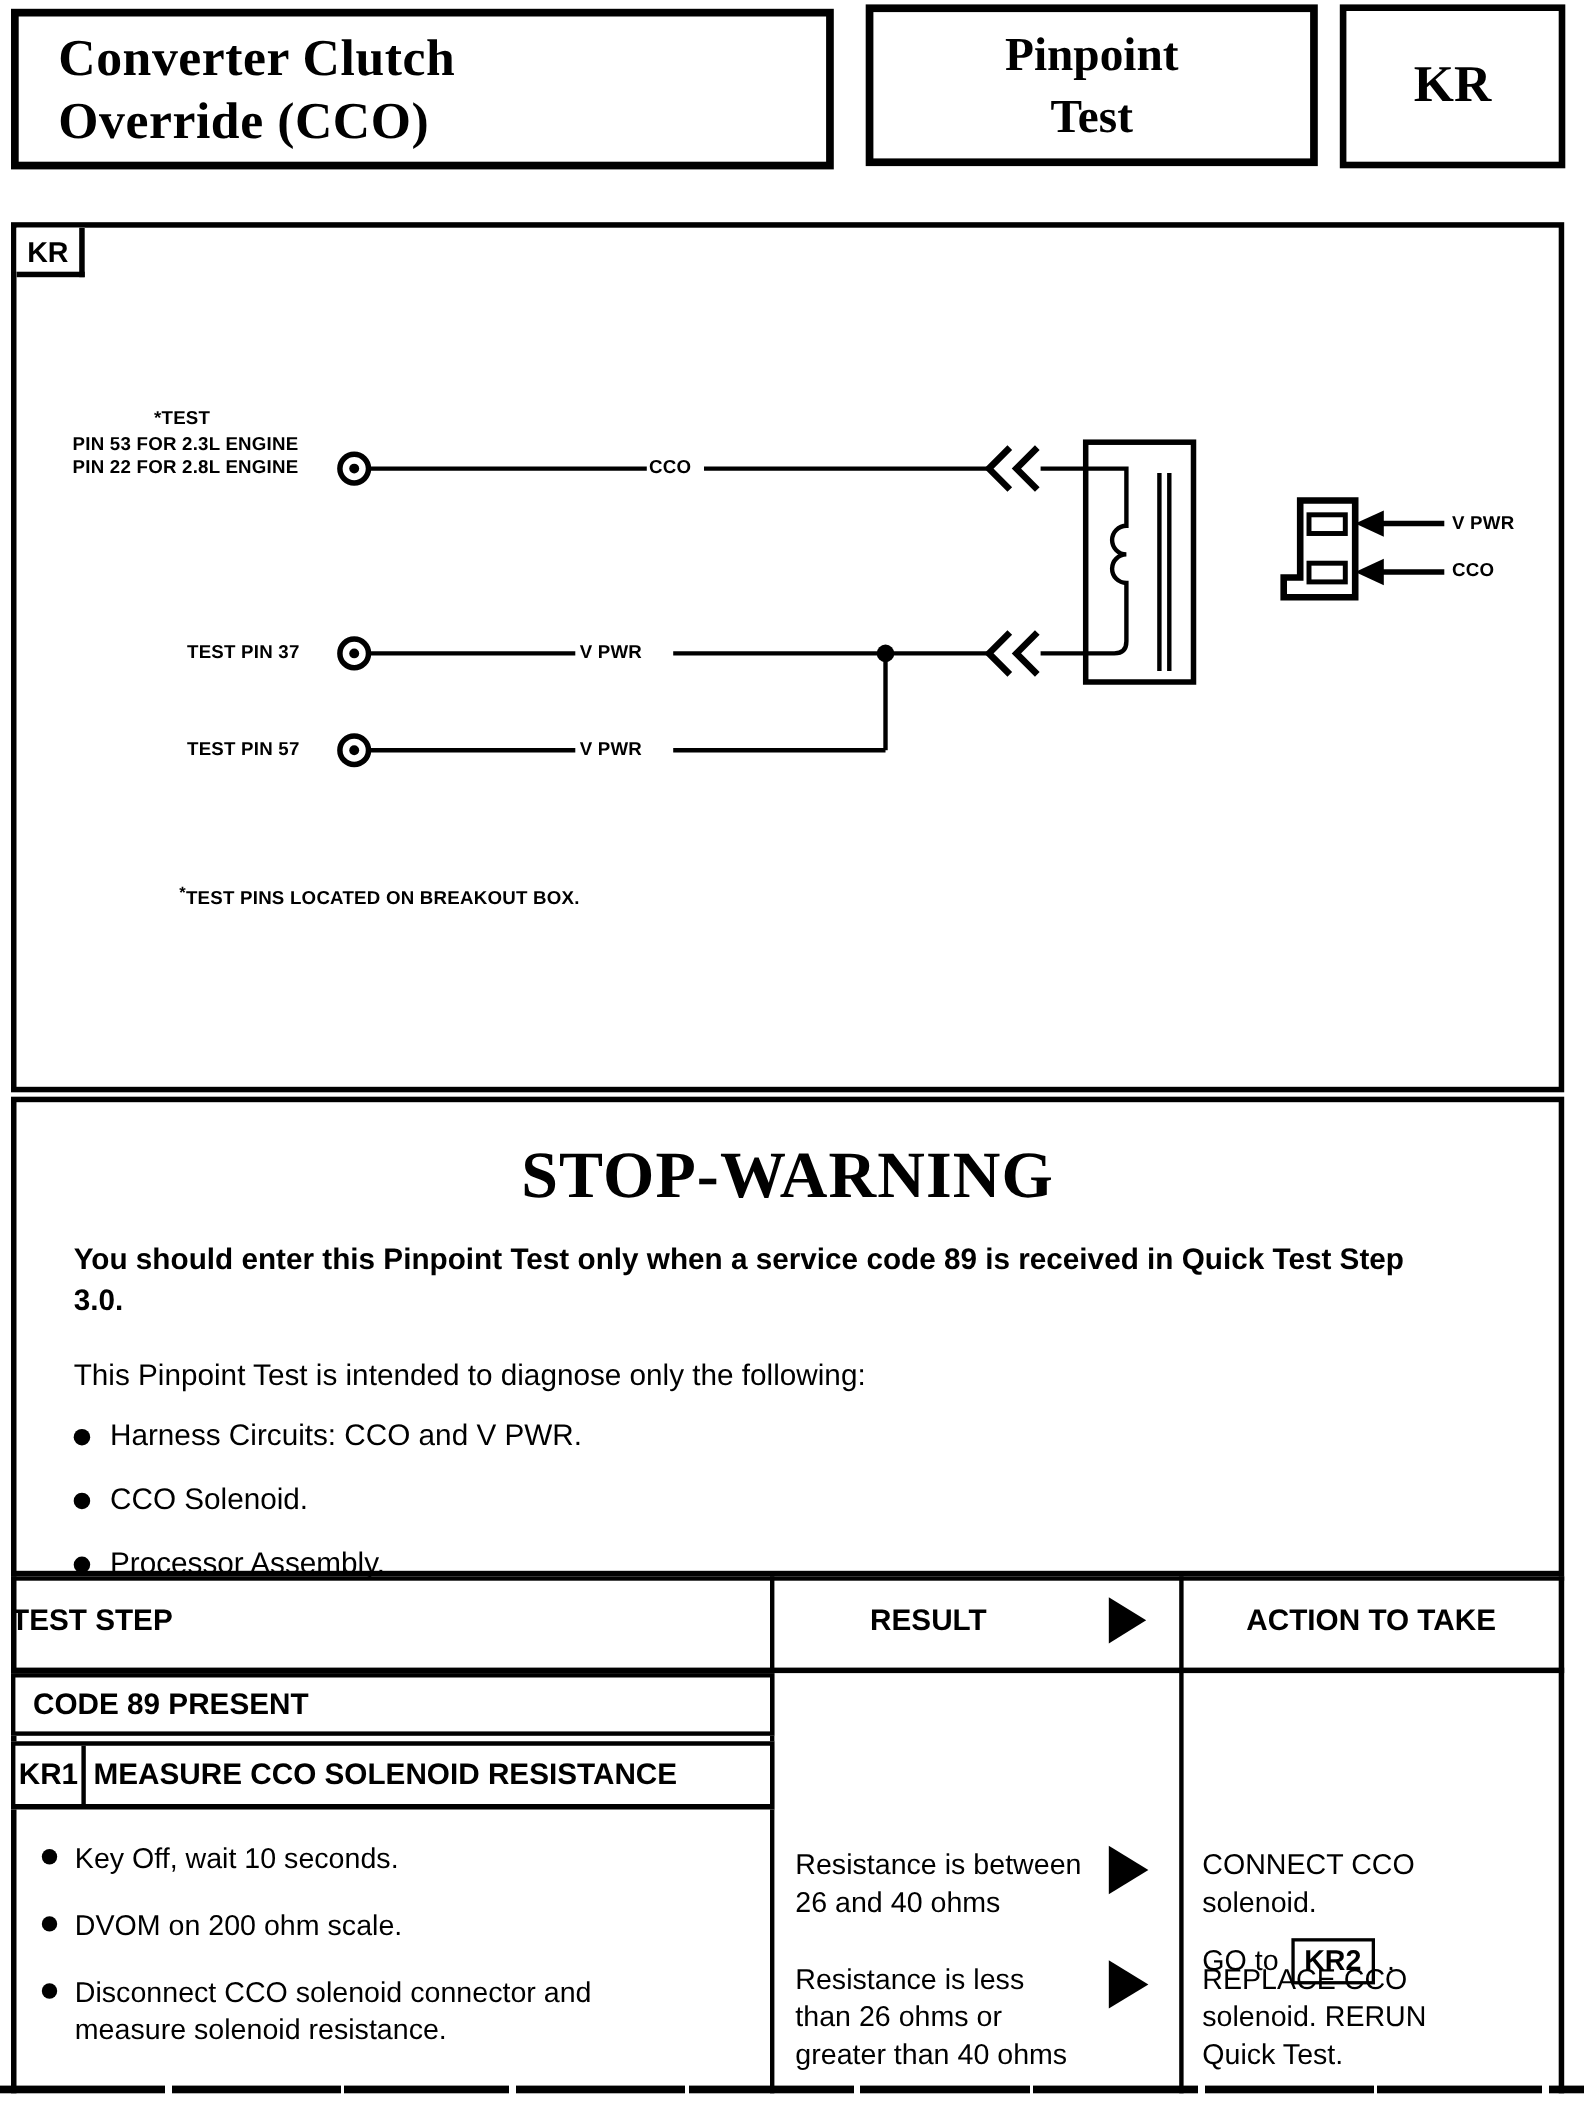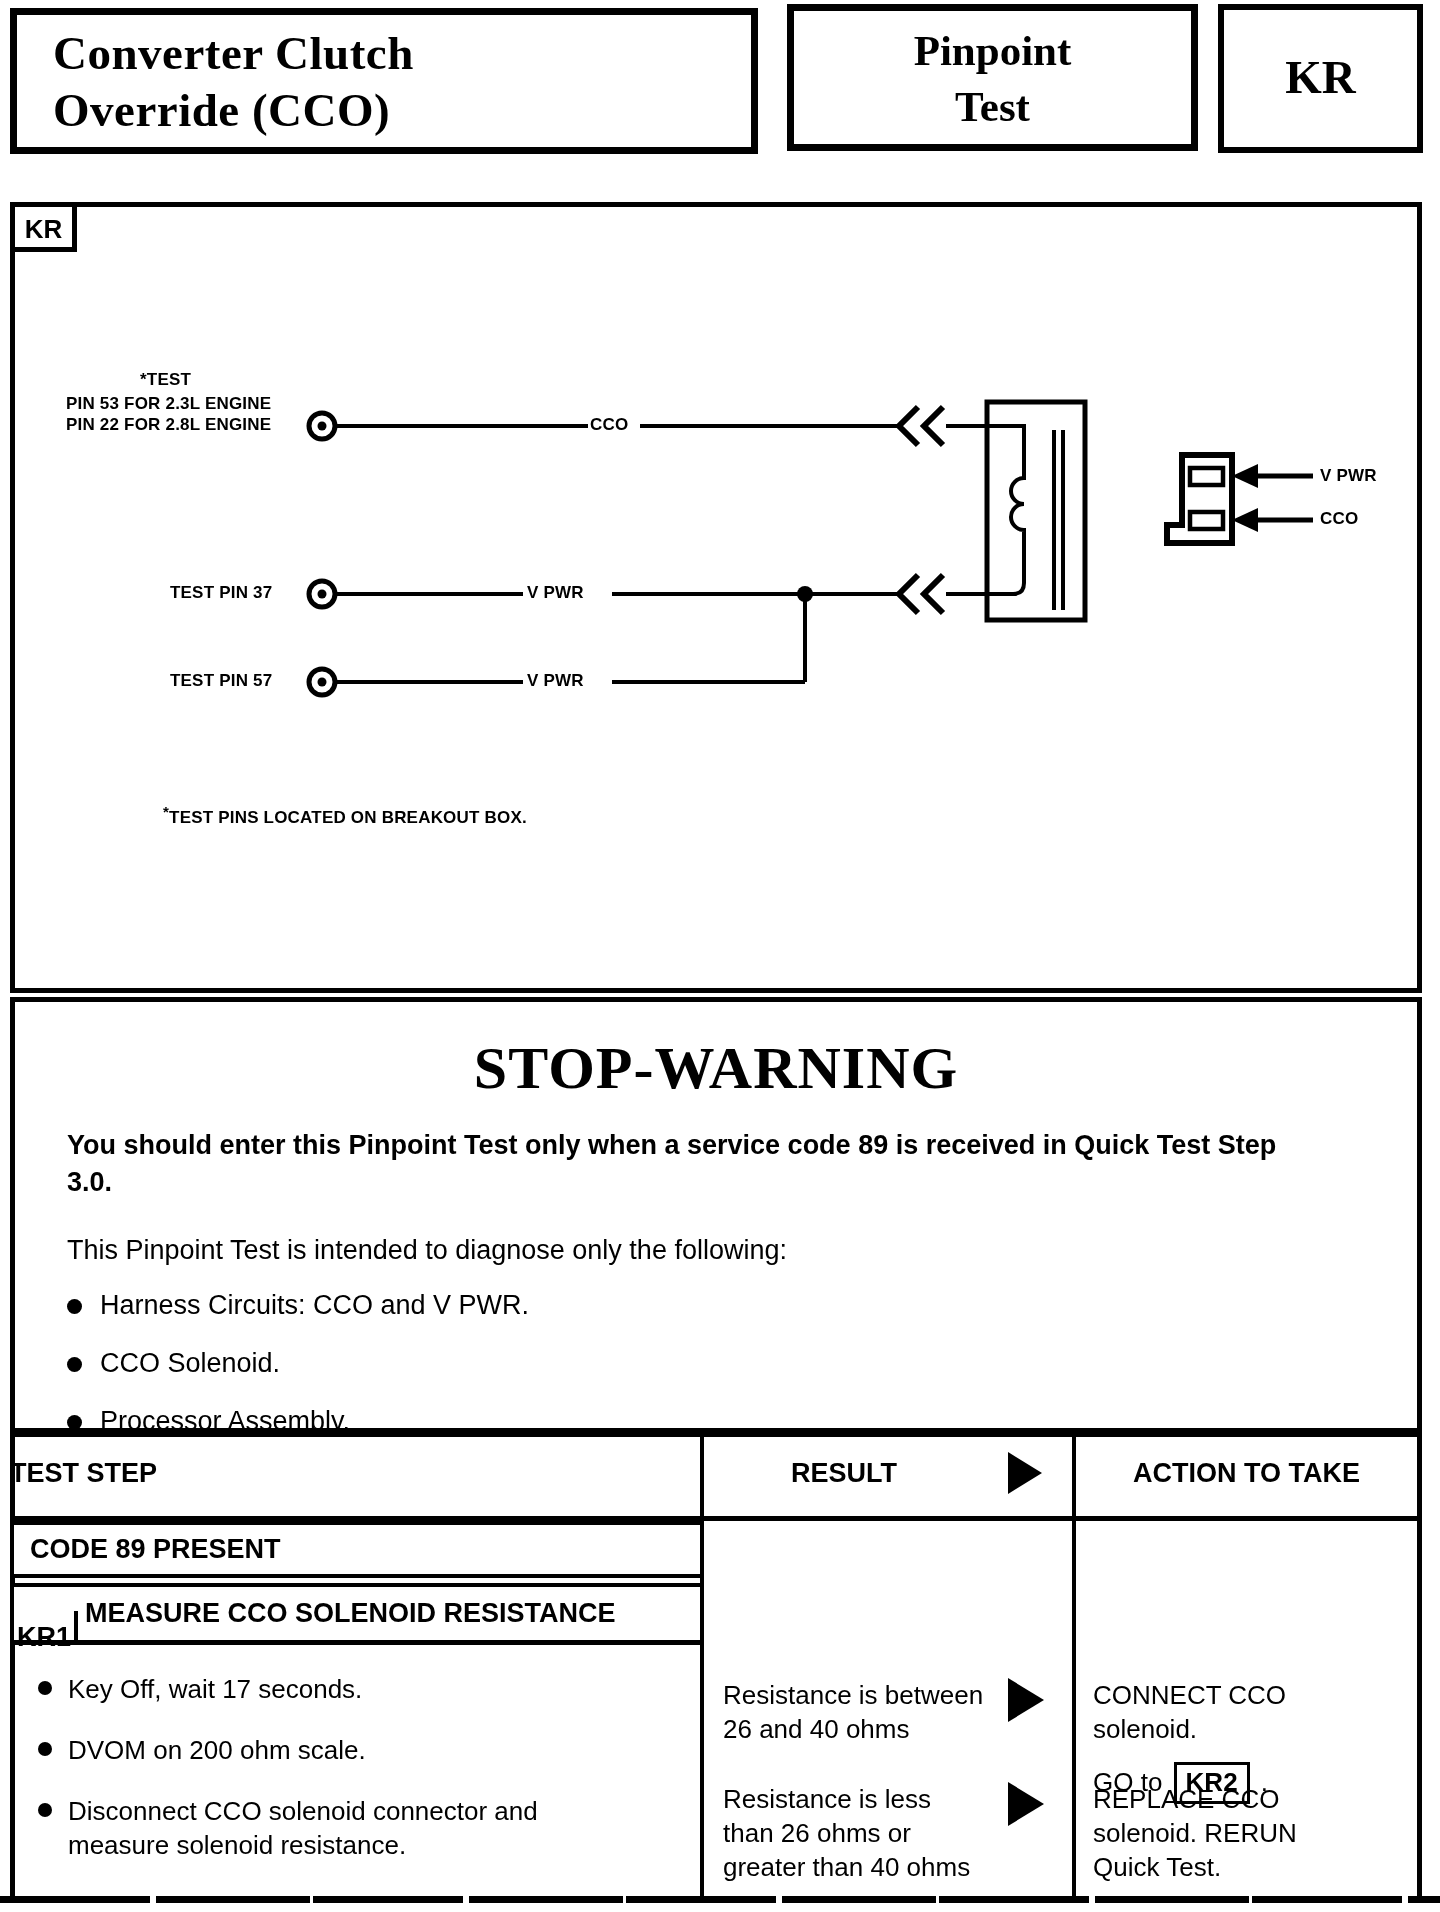--- a/index.html
+++ b/index.html
@@ -166,28 +166,28 @@
   <div class="abs thead" style="left:10px; top:1458px; width:690px; text-align:left;">TEST STEP</div>
   <div class="abs thead" style="left:704px; top:1458px; width:280px; text-align:center;">RESULT</div>
   <div class="abs tri-right" style="left:1008px; top:1452px; border-top-width:21px; border-bottom-width:21px; border-left-width:34px;"></div>
   <div class="abs thead" style="left:1076px; top:1458px; width:341px; text-align:center;">ACTION TO TAKE</div>
 
   <div class="abs" style="left:10px; top:1521px; width:694px; height:57px; border:4px solid #000; background:#fff;">
     <span style="font-size:27px; font-weight:700; line-height:48px; padding-left:16px;">CODE 89 PRESENT</span>
   </div>
 
   <div class="abs" style="left:10px; top:1583px; width:694px; height:62px; border:4px solid #000; border-bottom-width:5px; background:#fff; display:flex;">
-    <div style="width:64px; border-right:4px solid #000; text-align:center; font-size:27px; font-weight:700; line-height:52px;margin-top:24px;">KR1</div>
+    <div style="width:64px; border-right:4px solid #000; text-align:center; font-size:27px; font-weight:700; line-height:52px;">KR1</div>
     <div style="flex:1; font-size:27px; font-weight:700; line-height:52px; padding-left:7px;">MEASURE CCO SOLENOID RESISTANCE</div>
   </div>
 
   <div class="abs" style="left:38px; top:1672px; width:600px;">
     <div style="display:flex; margin-bottom:27px;">
       <span class="bullet-dot" style="margin:9px 16px 0 0; width:14px; height:14px;"></span>
-      <span class="cell-txt" style="width:540px;">Key Off, wait 17 seconds.</span>
+      <span class="cell-txt" style="width:540px;">Key Off, wait 10 seconds.</span>
     </div>
     <div style="display:flex; margin-bottom:27px;">
       <span class="bullet-dot" style="margin:9px 16px 0 0; width:14px; height:14px;"></span>
       <span class="cell-txt" style="width:540px;">DVOM on 200 ohm scale.</span>
     </div>
     <div style="display:flex;">
       <span class="bullet-dot" style="margin:9px 16px 0 0; width:14px; height:14px;"></span>
       <span class="cell-txt" style="width:540px;">Disconnect CCO solenoid connector and measure solenoid resistance.</span>
     </div>
   </div>

